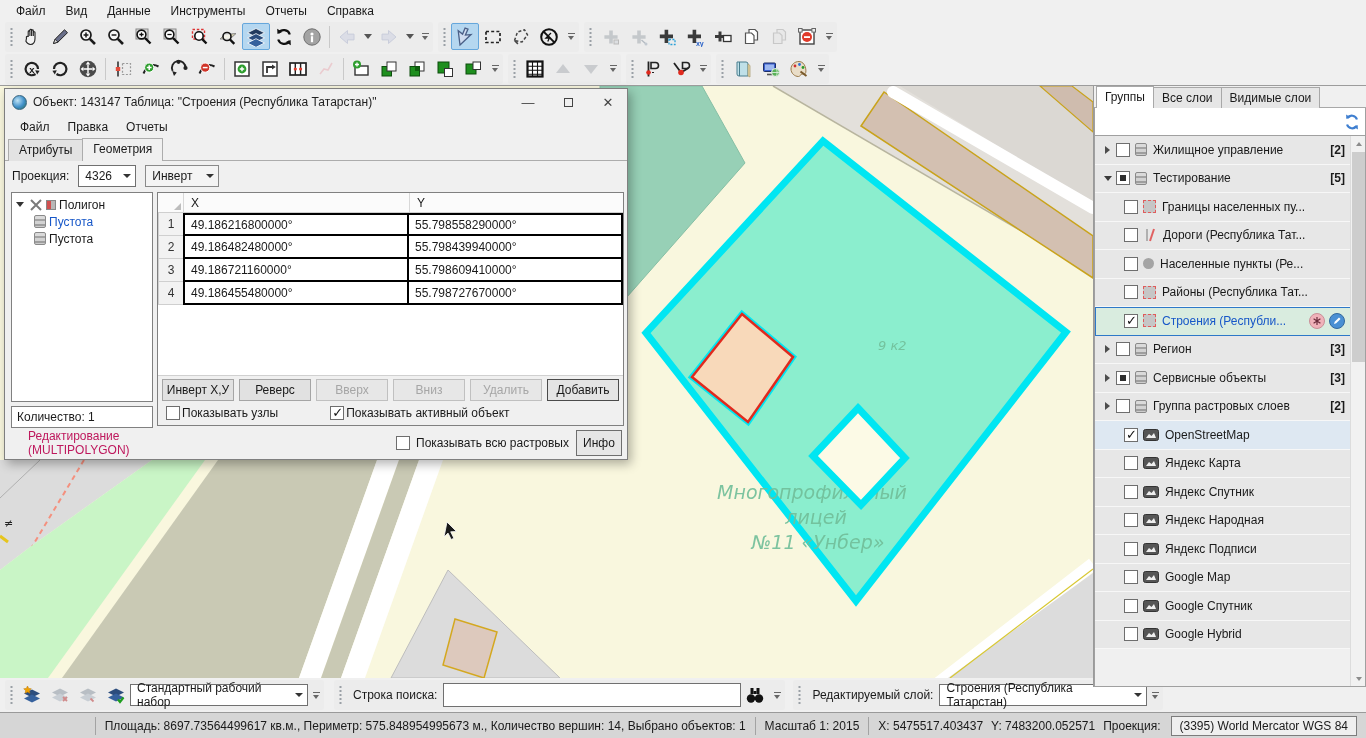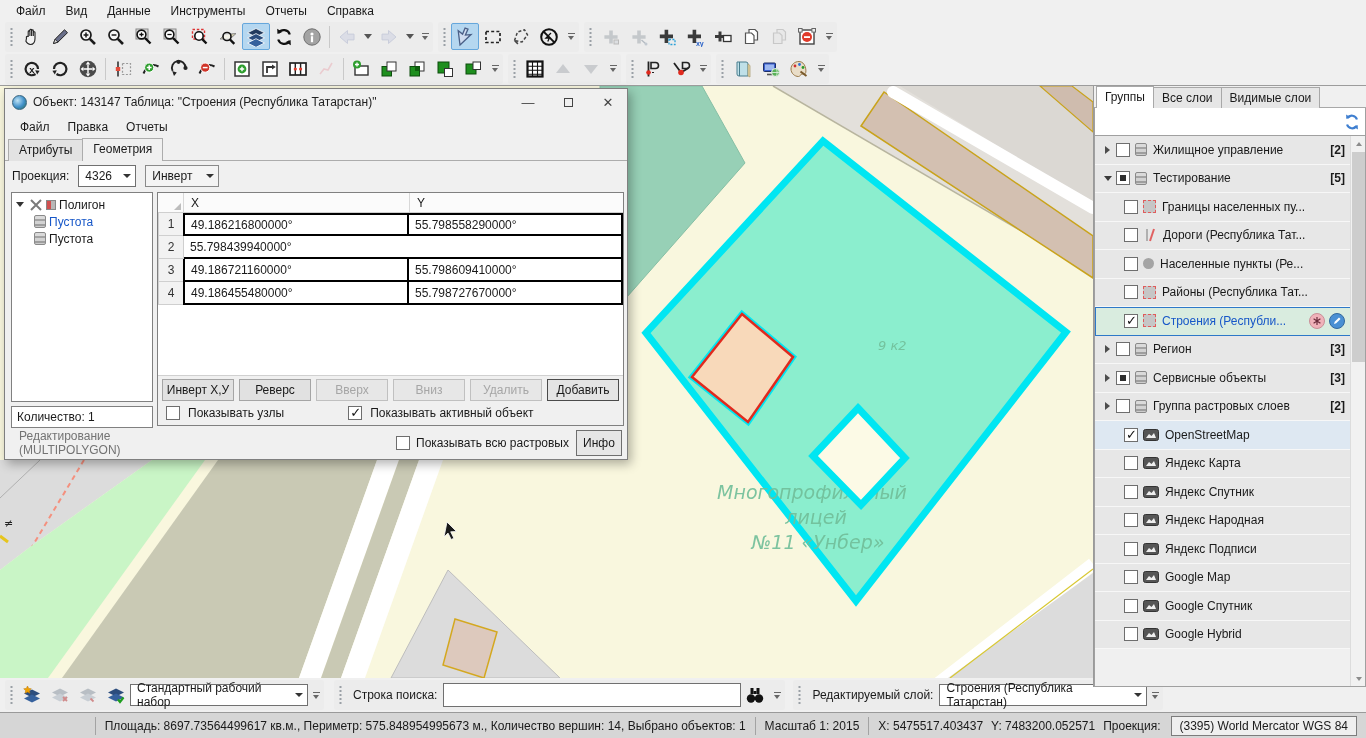--- a/index.html
+++ b/index.html
@@ -69,27 +69,27 @@
 .gt-row{display:flex;height:23px}
 .gt-row .c0{width:26px;background:#f2f2f2;border:1px solid #cfcfcf;border-top:none;display:flex;align-items:center;justify-content:center;color:#333}
 .gt-row .cx{width:226px;border:2px solid #000;margin-left:-1px;display:flex;align-items:center;padding-left:6px;background:#fff}
 .gt-row .cy{flex:1;border:2px solid #000;border-left:none;display:flex;align-items:center;padding-left:6px;background:#fff}
 .gt-row+.gt-row .cx,.gt-row+.gt-row .cy{border-top:none}
 .gbot{position:absolute;left:0;right:0;bottom:0;height:50px;background:#f0f0f0;border-top:1px solid #d0d0d0}
 .btnrow{display:flex;gap:5px;padding:3px 4px 0 4px}
 .btn{height:22px;flex:1;background:#e1e1e1;border:1px solid #a5a5a5;display:flex;align-items:center;justify-content:center;font-size:12px}
 .btn[data-enabled="false"]{color:#a6a6a6;background:#e7e7e7;border-color:#c0c0c0}
 .btn.primary{border-color:#4b4b4b;background:#e4e4e4}
-.cbrow{display:flex;align-items:flex-start;gap:8px;padding:5px 0 0 8px}
+.cbrow{display:flex;align-items:flex-start;gap:2px;padding:5px 0 0 8px}
 .cb{width:14px;height:14px;background:#fff;border:1px solid #6e6e6e;position:relative;flex:none}
 .cb[data-state="partial"]::after{content:"";position:absolute;inset:3px;background:#2e2e2e}
 .cb[data-state="checked"]::after{content:"✓";position:absolute;left:1px;top:-2px;font-size:13px;font-weight:bold;color:#111}
 .cblab{white-space:nowrap}
 .cbgap{width:48px}
-.dfoot-l{position:absolute;left:14px;top:340px;color:#737373;line-height:14px}
+.dfoot-l{position:absolute;left:23px;top:340px;color:#be185d;line-height:14px}
 .dfoot-r{position:absolute;right:58px;top:347px;display:flex;align-items:center;gap:6px}
 .infobtn{position:absolute;right:5px;top:341px;width:46px;height:26px;background:#e6e6e6;border:1px solid #6e6e6e;display:flex;align-items:center;justify-content:center}
 
 
 .rtabs{height:22px;display:flex;align-items:flex-end;padding-left:2px;position:relative}
 .rtabs::after{content:"";position:absolute;left:0;right:0;bottom:0;border-bottom:1px solid #a8a8a8}
 .rtab{padding:3px 8px;border:1px solid #a8a8a8;border-bottom:none;background:#e6e6e6;margin-right:-1px;position:relative;z-index:1;white-space:nowrap}
 .rtab.active{background:#fff;z-index:2;padding-bottom:4px}
 .rsearch{height:27px;background:#fff;border-left:1px solid #a0a0a0;border-right:1px solid #a0a0a0;position:relative;display:flex;align-items:center}
 .rsearch input{flex:1;height:100%;border:none;outline:none;padding:0 26px 0 6px;font:inherit;background:transparent}
@@ -649,20 +649,21 @@
             <span class="cx">X</span>
             <span class="cy">Y</span>
           </div>
           <div class="gt-row">
             <span class="c0">1</span>
             <span class="cx">49.186216800000°</span>
             <span class="cy">55.798558290000°</span>
           </div>
           <div class="gt-row">
             <span class="c0">2</span>
+            <span class="cx">49.186482480000°</span>
             <span class="cy">55.798439940000°</span>
           </div>
           <div class="gt-row">
             <span class="c0">3</span>
             <span class="cx">49.186721160000°</span>
             <span class="cy">55.798609410000°</span>
           </div>
           <div class="gt-row">
             <span class="c0">4</span>
             <span class="cx">49.186455480000°</span>

